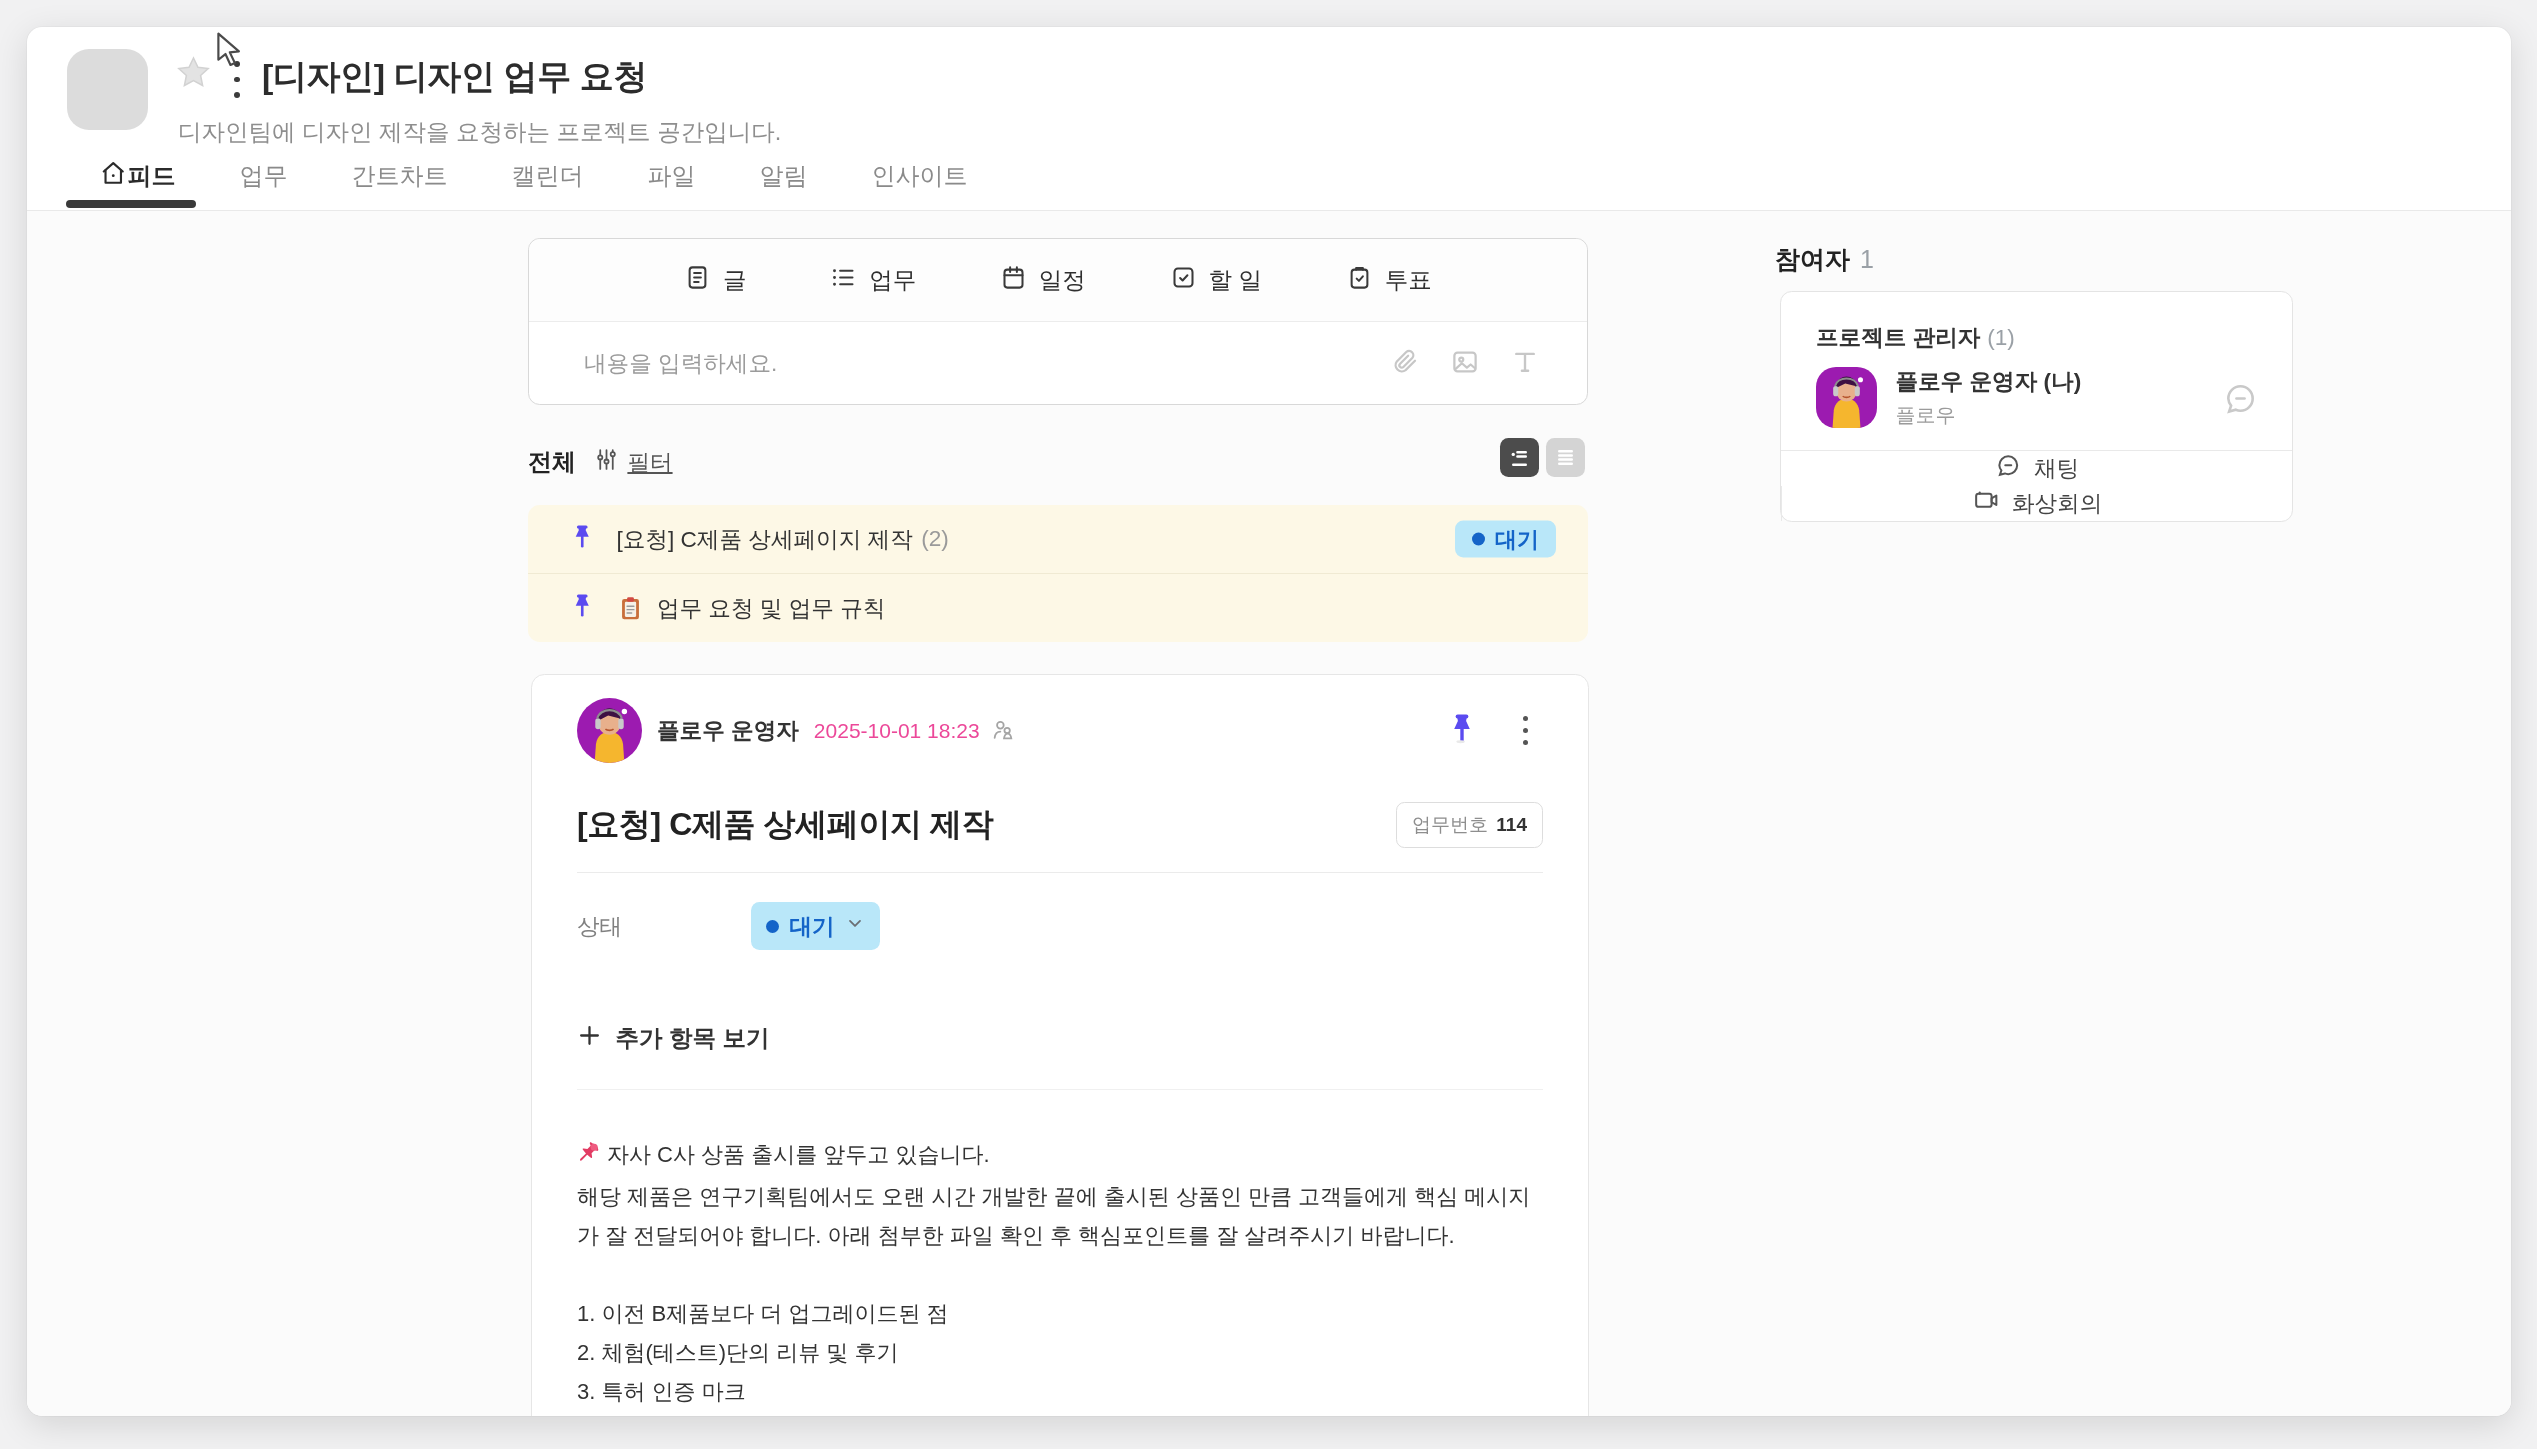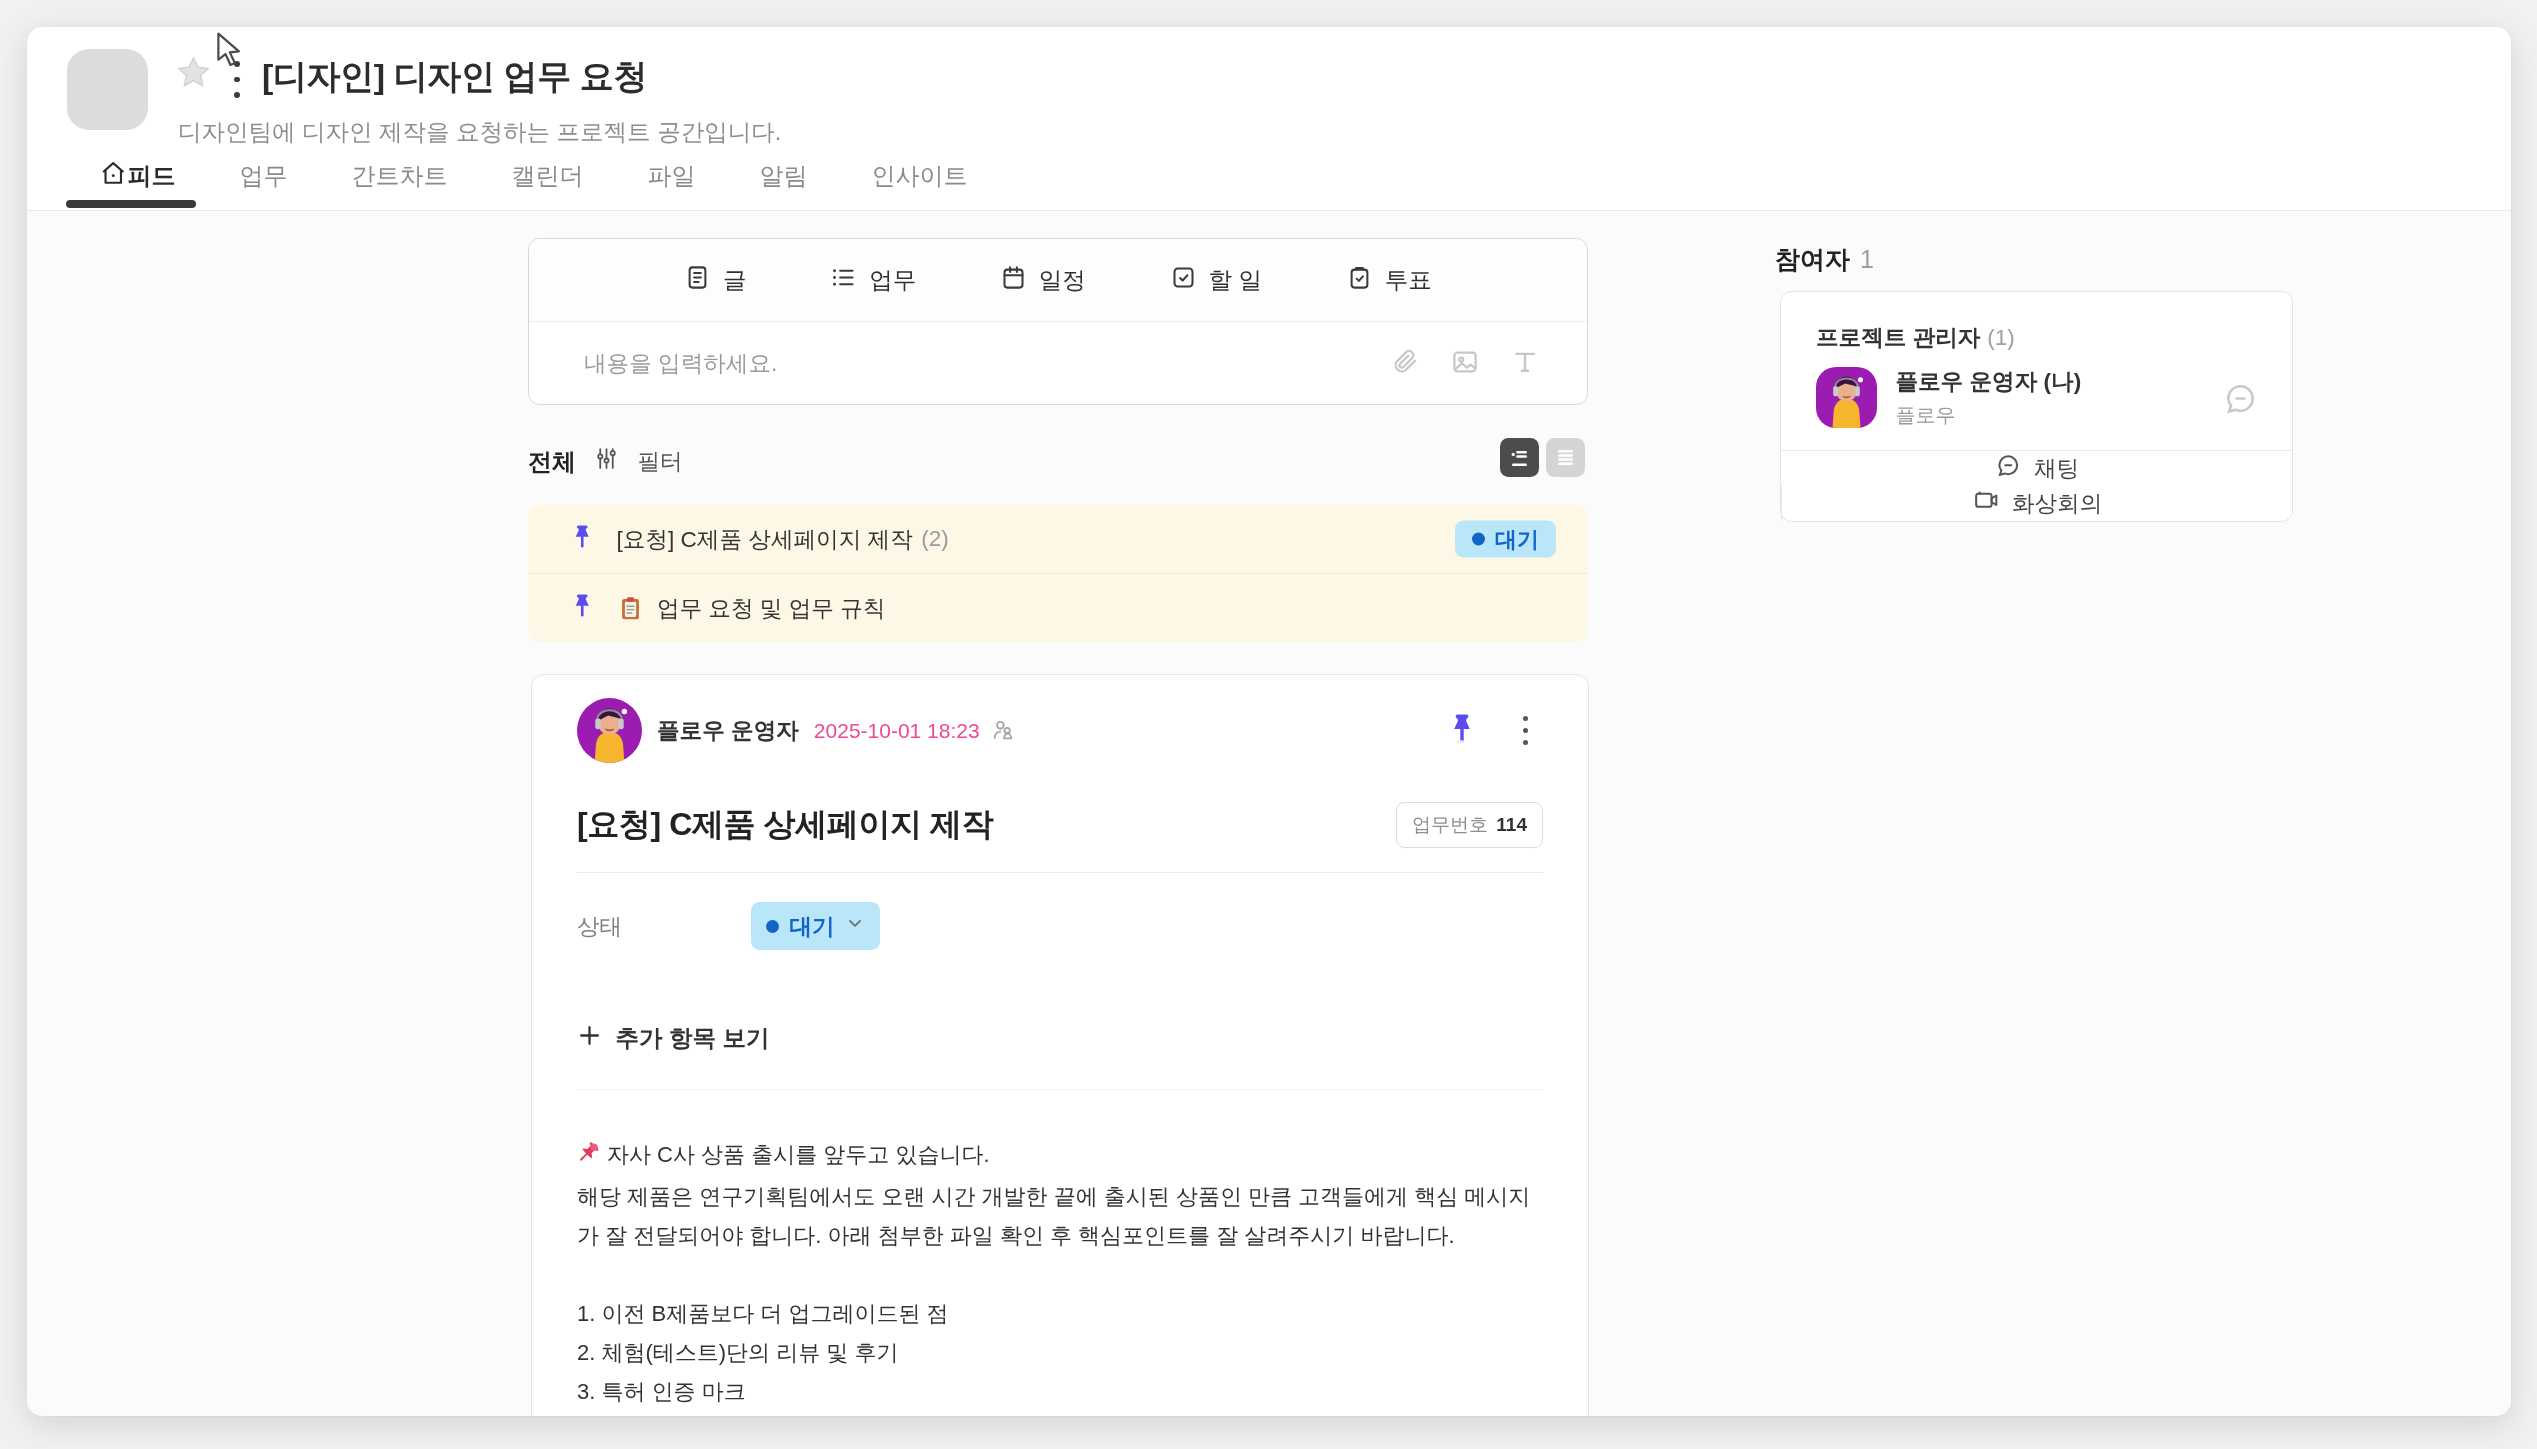--- a/index.html
+++ b/index.html
@@ -29,23 +29,23 @@
   .header-divider{position:absolute;left:0;top:183px;width:100%;height:0.8px;background:#e9e9e9;}
   .content-bg{position:absolute;left:0;top:184px;right:0;bottom:0;background:#fbfbfb;}
   
   .composer{position:absolute;left:501px;top:211px;width:1060px;height:167px;background:#fff;border:0.8px solid #d8d8d8;border-radius:11.7px;box-sizing:border-box;}
   .composer-actions{height:82px;display:flex;align-items:center;justify-content:center;gap:84px;border-bottom:0.8px solid #ececec;background:#fdfdfd;border-radius:11.7px 11.7px 0 0;}
   .composer-action{display:flex;align-items:center;gap:11.7px;font-size:23.5px;color:#2f2f2f;}
   .composer-input-row{position:relative;height:83px;display:flex;align-items:center;}
   .composer-placeholder{margin-left:55px;font-size:22.6px;color:#9b9b9b;text-align:center;}
   .composer-tools{position:absolute;right:47px;top:0;height:100%;display:flex;align-items:center;gap:30px;}
   
-  .filter-row{position:absolute;left:501px;top:419px;display:flex;align-items:flex-start;gap:18.4px;}
+  .filter-row{position:absolute;left:501px;top:419px;display:flex;align-items:flex-end;gap:18.4px;}
   .filter-all{font-size:24px;font-weight:700;color:#222;}
-  .filter-btn{display:flex;align-items:center;gap:18px;font-size:22.6px;color:#555;}
+  .filter-btn{display:flex;align-items:center;gap:8px;font-size:22.6px;color:#555;text-decoration:underline;}
   .view-toggles{position:absolute;left:1473px;top:411px;display:flex;gap:6.7px;}
   .vt{width:39px;height:39px;border-radius:8.4px;display:flex;align-items:center;justify-content:center;}
   .vt.active{background:#4c4c4c;}
   .vt.inactive{background:#d4d4d4;}
   
   .pinned{position:absolute;left:501px;top:478px;width:1060px;border-radius:11.7px;background:#fdf8e6;box-sizing:border-box;}
   .pinned-row{position:relative;height:68px;display:flex;align-items:center;padding-left:40px;}
   .pinned-row + .pinned-row{border-top:0.8px solid #f0ead3;}
   .pinned-title{font-size:22.6px;color:#333;margin-left:20px;}
   .pinned-count{font-size:22.6px;color:#9a9a9a;margin-left:8.4px;}

